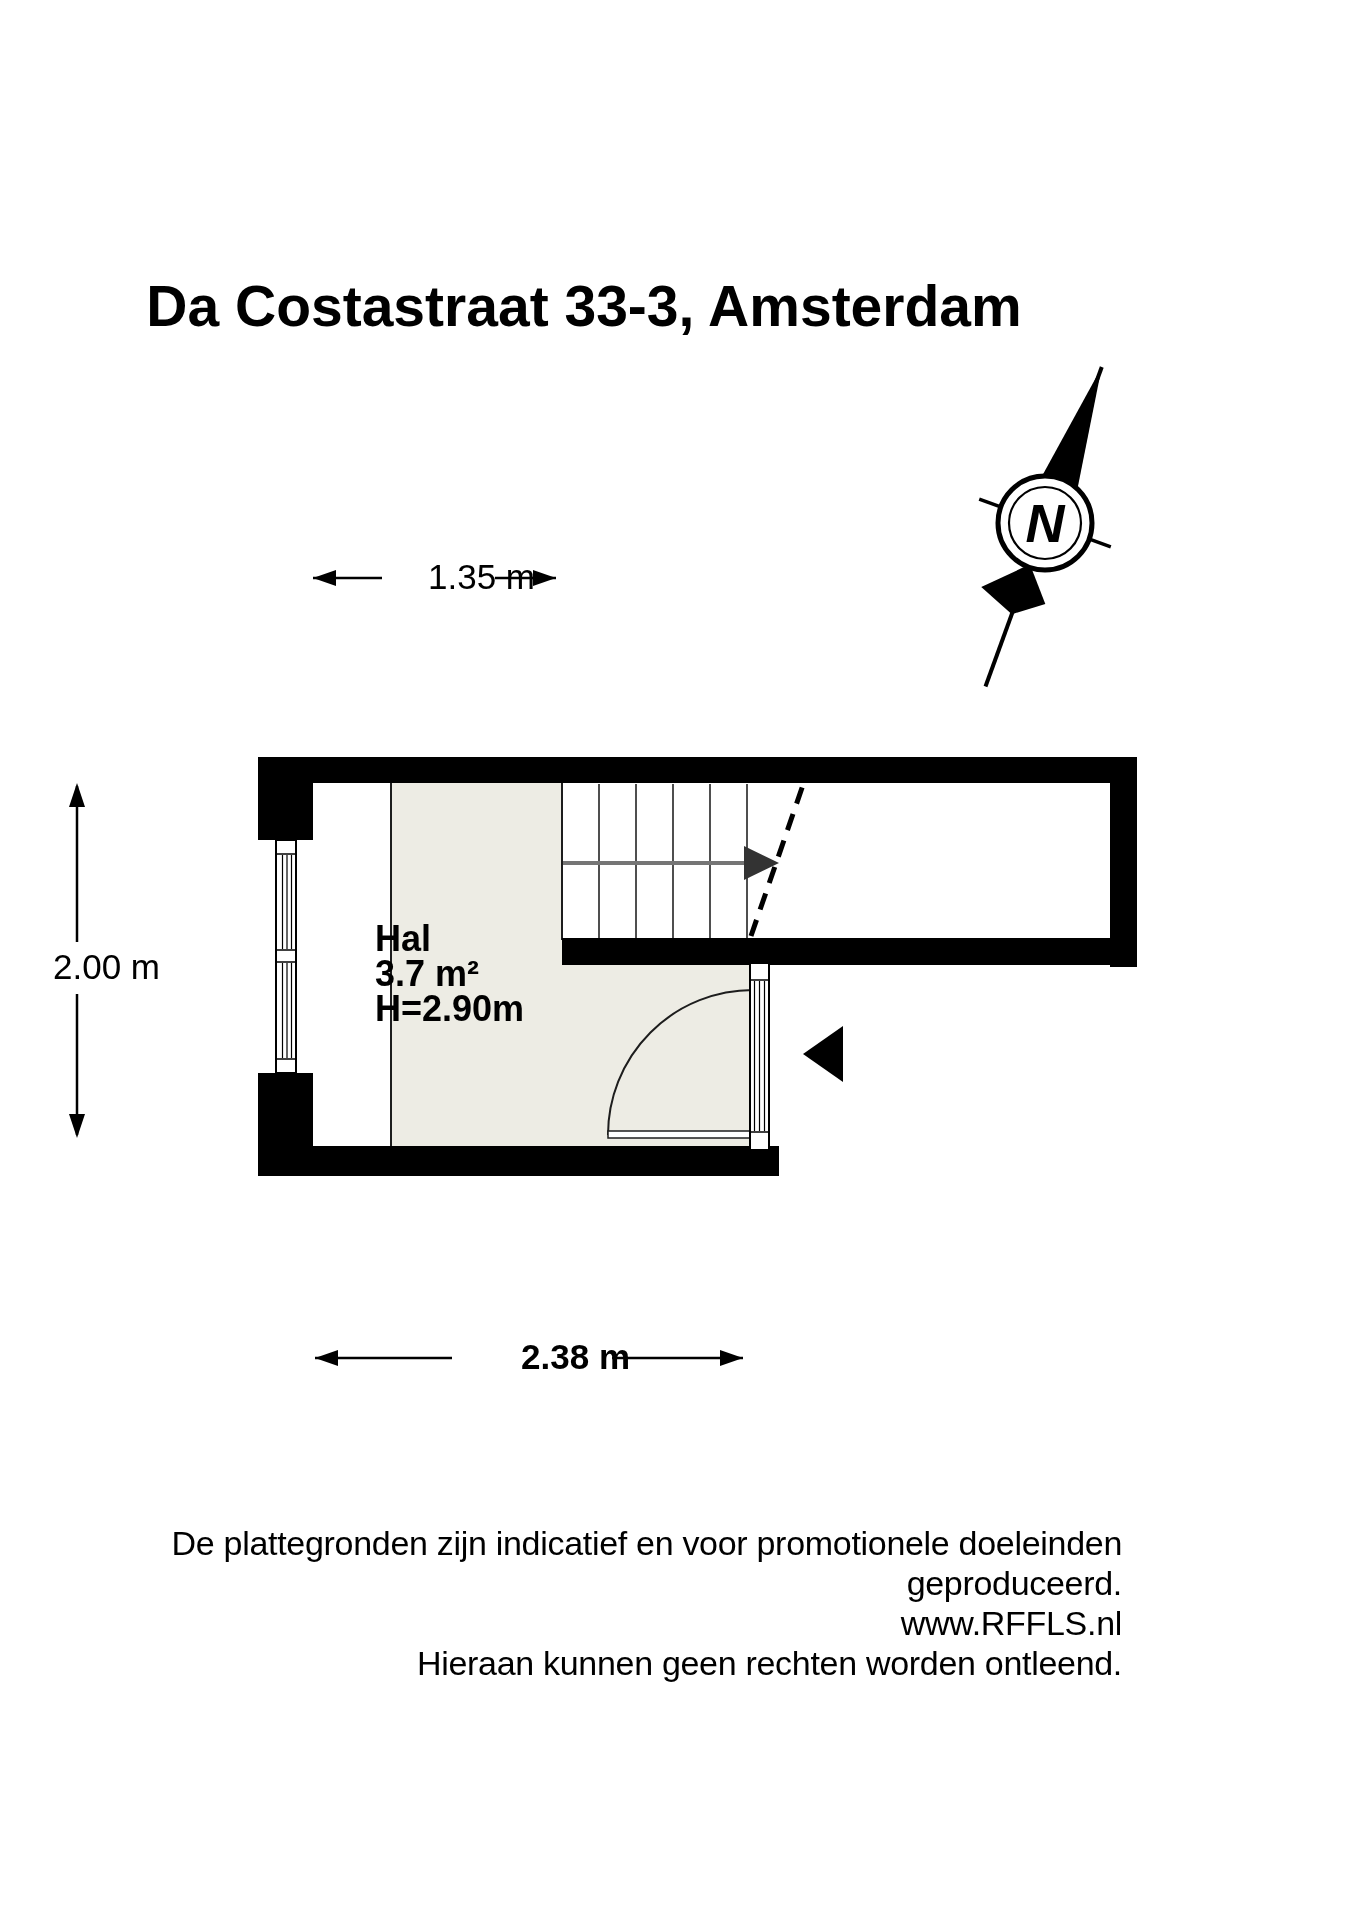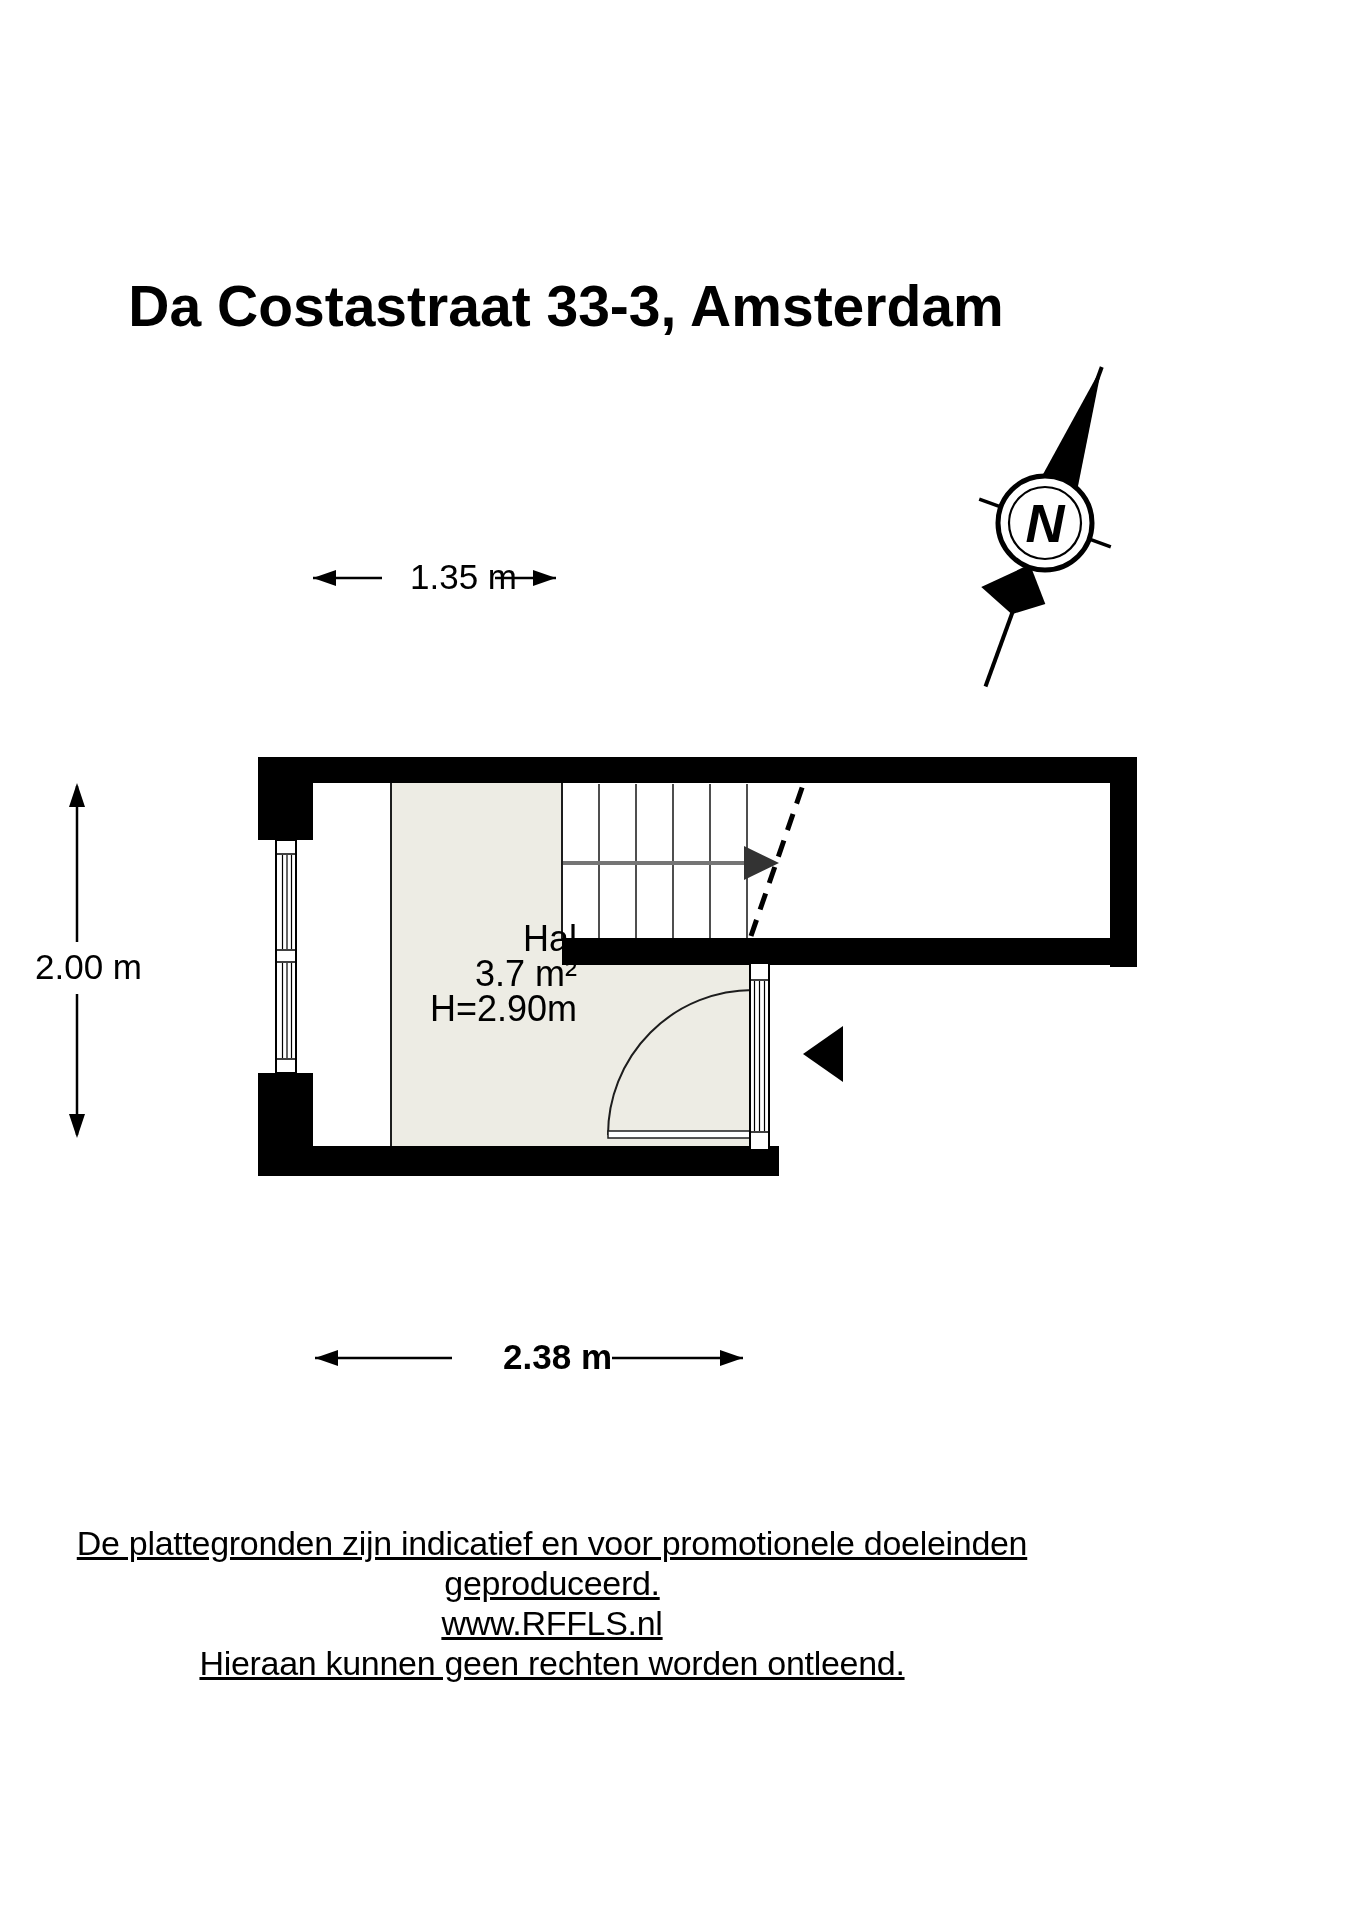--- a/index.html
+++ b/index.html
@@ -4,43 +4,42 @@
 <style>
   html,body{margin:0;padding:0;background:#fff;}
   .canvas{
     position:relative;
     width:1358px;height:1920px;
     background:#ffffff;
     overflow:hidden;
     font-family:"Liberation Sans", sans-serif;
     color:#000;
   }
-  .abs{position:absolute;}
+  .abs{position:absolute;margin-left:18px;}
   .plan-svg{position:absolute;left:0;top:0;}
   .title{
     left:0;top:274px;width:1132px;
     text-align:center;
     font-size:57px;font-weight:bold;line-height:64px;
     letter-spacing:0px;
   }
   .dim-label{
     font-size:35px;line-height:38px;text-align:right;white-space:nowrap;
   }
   .dim-top{left:357px;top:558px;width:160px;}
   .dim-left{left:12px;top:948px;width:130px;}
   .dim-bottom{left:452px;top:1338px;width:160px;font-weight:bold;}
   .room-label{
     left:357px;top:921px;width:220px;
-    text-align:right;font-size:36px;line-height:35px;
+    text-align:left;font-size:36px;line-height:35px;font-weight:bold;
   }
   .footer{
     left:0;top:1523px;width:1104px;
-    text-align:center;font-size:34px;line-height:40px;
+    text-align:right;font-size:34px;line-height:40px;
     letter-spacing:-0.3px;
-    text-decoration:underline;
   }
   .compass-n{
     font-family:"Liberation Sans", sans-serif;
     font-size:54px;font-weight:bold;font-style:italic;
   }
 </style>
 </head>
 <body>
 
 <div class="canvas">

